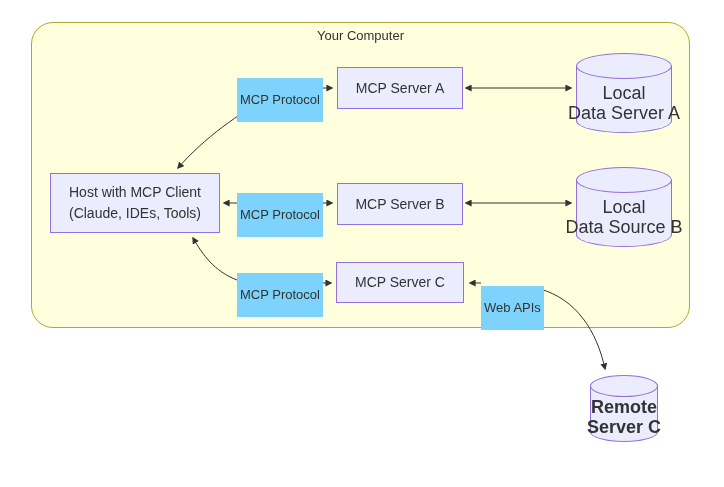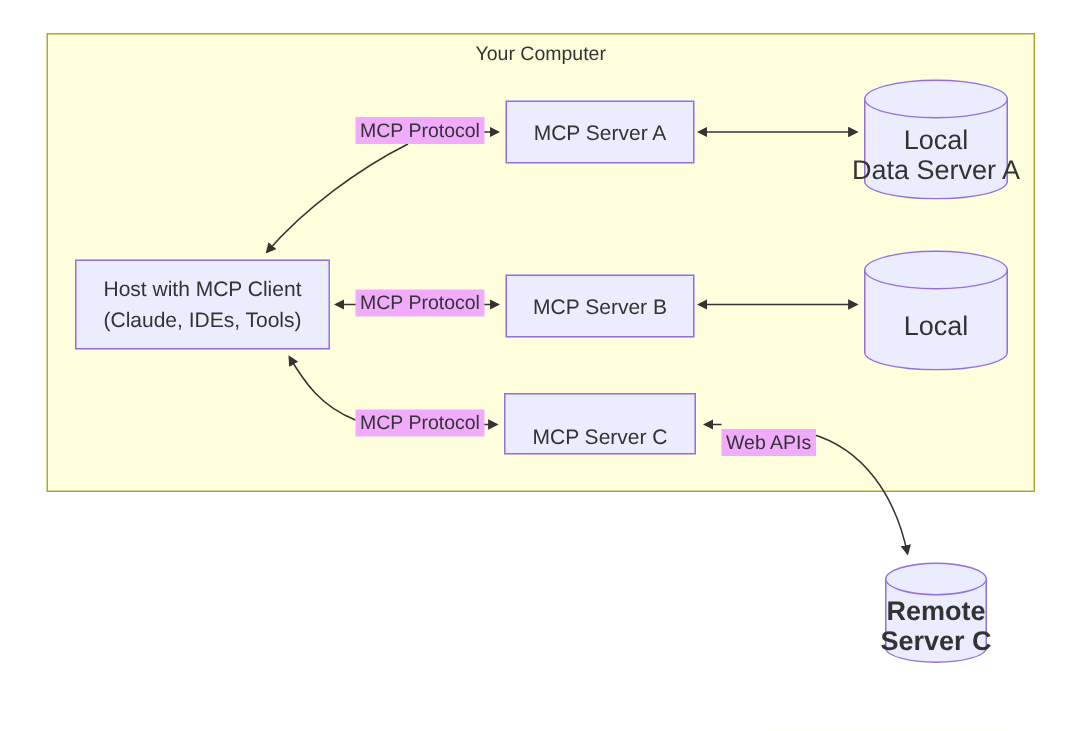--- a/index.html
+++ b/index.html
@@ -30,59 +30,60 @@
   }
   .cyl-body::before {
     content:""; position:absolute; left:-1px; right:-1px; top:-12px; height:24px;
     background:#ECECFF; border:1px solid #9370DB; border-radius:50%; z-index:0;
   }
   .cyl-small::before { top:-10px; height:20px; }
   .cyl-small { border-radius:0 0 50% 50% / 0 0 10px 10px; }
   .cyl-text { position:relative; z-index:1; padding-top:8px; }
   .edges-svg { position:absolute; left:0; top:0; z-index:3; pointer-events:none; }
   .edge-label {
-    position:absolute; background:#f0abfc; color:#333333;
-    font-size:13px; line-height:16px; padding:1px 3px;
+    position:absolute; background:#7dd3fc; color:#333333;
+    font-size:13px; line-height:16px; padding:14px 3px;
     white-space:nowrap; z-index:4;
   }
 </style>
 </head>
 <body>
 
 <div class="canvas">
 
-  <div class="container-box" style="left:31px; top:22px; width:659px; height:306px;">
+  <div class="container-box" style="left:31px; top:22px; width:659px; height:306px;border-radius:22px;">
     <div class="container-label">Your Computer</div>
   </div>
 
 
   <div class="node" style="left:337px; top:67px; width:126px; height:42px;">
     <div>MCP Server A</div>
   </div>
 
   <div class="node" style="left:50px; top:173px; width:170px; height:60px;">
     <div>Host with MCP Client</div>
     <div>(Claude, IDEs, Tools)</div>
   </div>
   <div class="node" style="left:337px; top:183px; width:126px; height:42px;">
     <div>MCP Server B</div>
   </div>
-  <div class="node" style="left:336px; top:262px; width:128px; height:41px;justify-content:flex-end;">
+  <div class="node" style="left:336px; top:262px; width:128px; height:41px;">
     <div>MCP Server C</div>
   </div>
 
   <div class="cyl-body" style="left:576px; top:65px; width:96px; height:68px;">
     <div class="cyl-text">
       <div>Local</div>
       <div>Data Server A</div>
     </div>
   </div>
   <div class="cyl-body" style="left:576px; top:179px; width:96px; height:68px;">
     <div class="cyl-text">
       <div>Local</div>
+      <div>Data Source B</div>
     </div>
   </div>
   <div class="cyl-body cyl-small" style="left:590px; top:385px; width:68px; height:57px;font-weight:bold;">
     <div class="cyl-text">
       <div>Remote</div>
       <div>Server C</div>
     </div>
   </div>
 
   <svg class="edges-svg" width="724" height="487" viewBox="0 0 724 487">

